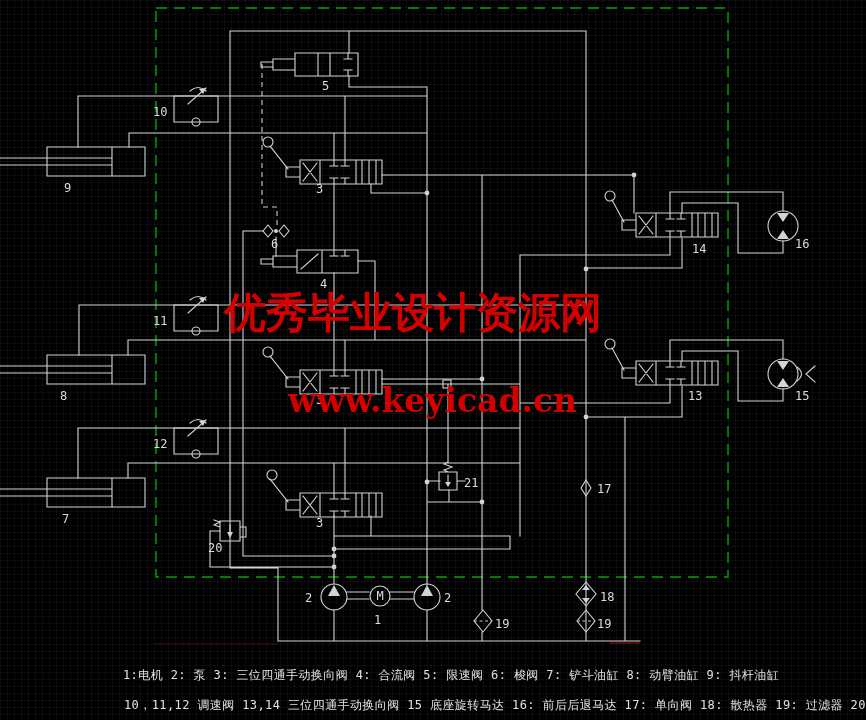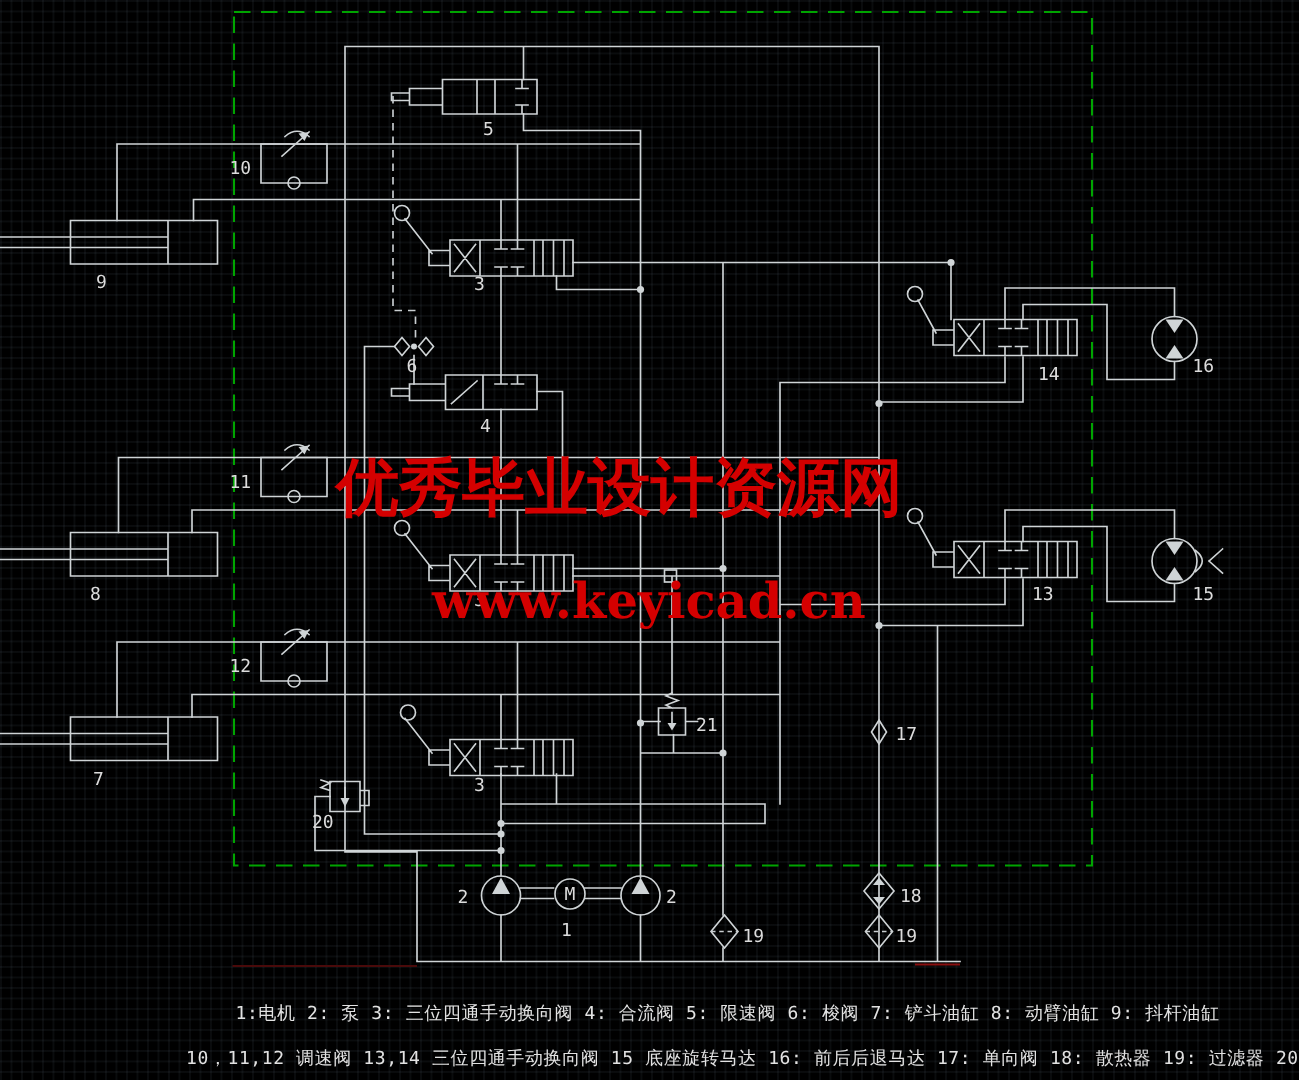--- a/index.html
+++ b/index.html
@@ -10,27 +10,27 @@
       linear-gradient(rgba(130,150,170,0.08) 1px, transparent 1px),
       linear-gradient(90deg, rgba(130,150,170,0.08) 1px, transparent 1px);
     background-size:7px 7px;}
   svg{position:absolute;left:0;top:0;}
   .w{stroke:#cfd4d6;stroke-width:1.1;fill:none;stroke-linecap:square;}
   .wd{stroke:#c8cdd0;stroke-width:1.1;fill:none;stroke-dasharray:5 4;}
   .dd{stroke:#c8cdd0;stroke-width:1;fill:none;stroke-dasharray:3 2.5;}
   .wf{fill:#cfd4d6;stroke:none;}
   .gb{stroke:#00a400;stroke-width:1.4;fill:none;stroke-dasharray:11 7;}
   .lbl{fill:#dcdcdc;font-family:"DejaVu Sans Mono",monospace;font-size:12px;}
-  .wm1{position:absolute;left:224px;top:297px;font-family:"DejaVu Serif",serif;
+  .wm1{position:absolute;left:224px;top:285px;font-family:"DejaVu Serif",serif;
     font-size:42px;font-weight:bold;color:#d40000;letter-spacing:0px;white-space:nowrap;}
   .wm2{position:absolute;left:288px;top:381px;font-family:"DejaVu Serif",serif;
     font-size:33px;font-weight:bold;color:#d40000;white-space:nowrap;}
   .legend{position:absolute;color:#e2e2e2;font-size:12px;letter-spacing:0.4px;
     font-family:"DejaVu Sans Mono",monospace;white-space:nowrap;}
-  .lg1{left:157px;top:667px;}
+  .lg1{left:123px;top:667px;}
   .lg2{left:124px;top:697px;}
 </style>
 </head>
 <body>
 
 <div class="stage">
   <div class="grid"></div>
 
   <svg width="866" height="720" viewBox="0 0 866 720">
 

